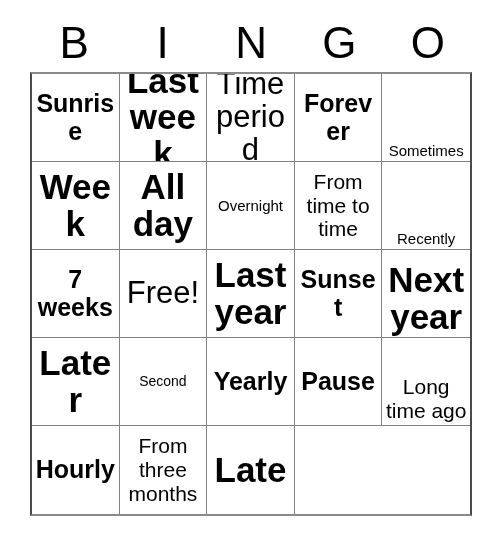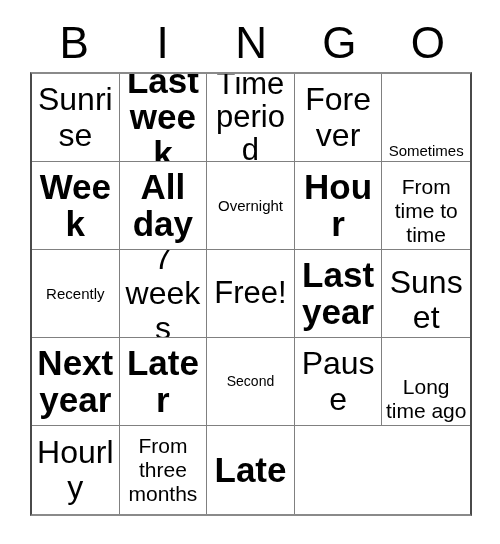--- a/index.html
+++ b/index.html
@@ -76,21 +76,21 @@
     width: 100%;
     line-height: 1.04;
     font-weight: 400;
     color: #000000;
     word-wrap: break-word;
   }
   
   .sz-xs  { font-size: 15px; line-height: 1.15; }
   .sz-s   { font-size: 14px; line-height: 1.12; }
   .sz-m   { font-size: 21px; line-height: 1.14; }
-  .sz-l   { font-size: 32px; line-height: 1.10; }
+  .sz-l   { font-size: 25px; line-height: 1.10; font-weight: bold; }
   .sz-xl  { font-size: 31px; line-height: 1.06; }
   .sz-xxl { font-size: 35px; line-height: 1.04; font-weight: bold; }
 </style>
 </head>
 <body>
 
 <div id="card">
 
   <div id="header">
     <div class="header-cell">B</div>
@@ -121,23 +121,20 @@
     <div class="cell">
         <span class="cell-text sz-xxl">Week</span>
       </div>
     <div class="cell">
         <span class="cell-text sz-xxl">All day</span>
       </div>
     <div class="cell">
         <span class="cell-text sz-xs">Overnight</span>
       </div>
     <div class="cell">
-        <span class="cell-text sz-xxl">Hour</span>
-      </div>
-    <div class="cell">
         <span class="cell-text sz-m">From time to time</span>
       </div>
 
     <div class="cell">
         <span class="cell-text sz-xs">Recently</span>
       </div>
     <div class="cell">
         <span class="cell-text sz-l">7 weeks</span>
       </div>
     <div class="cell">
@@ -152,20 +149,23 @@
 
     <div class="cell">
         <span class="cell-text sz-xxl">Next year</span>
       </div>
     <div class="cell">
         <span class="cell-text sz-xxl">Later</span>
       </div>
     <div class="cell">
         <span class="cell-text sz-s">Second</span>
       </div>
+    <div class="cell">
+        <span class="cell-text sz-l">Yearly</span>
+      </div>
 
     <div class="cell">
         <span class="cell-text sz-l">Pause</span>
       </div>
     <div class="cell">
         <span class="cell-text sz-m">Long time ago</span>
       </div>
     <div class="cell">
         <span class="cell-text sz-l">Hourly</span>
       </div>

